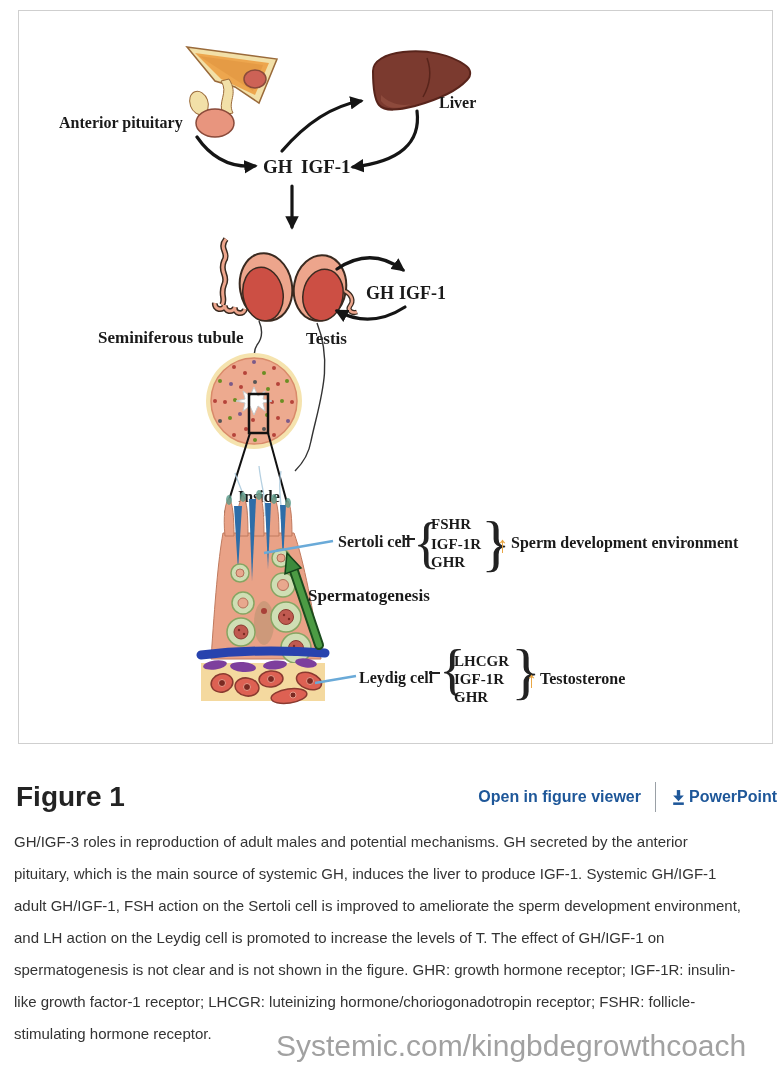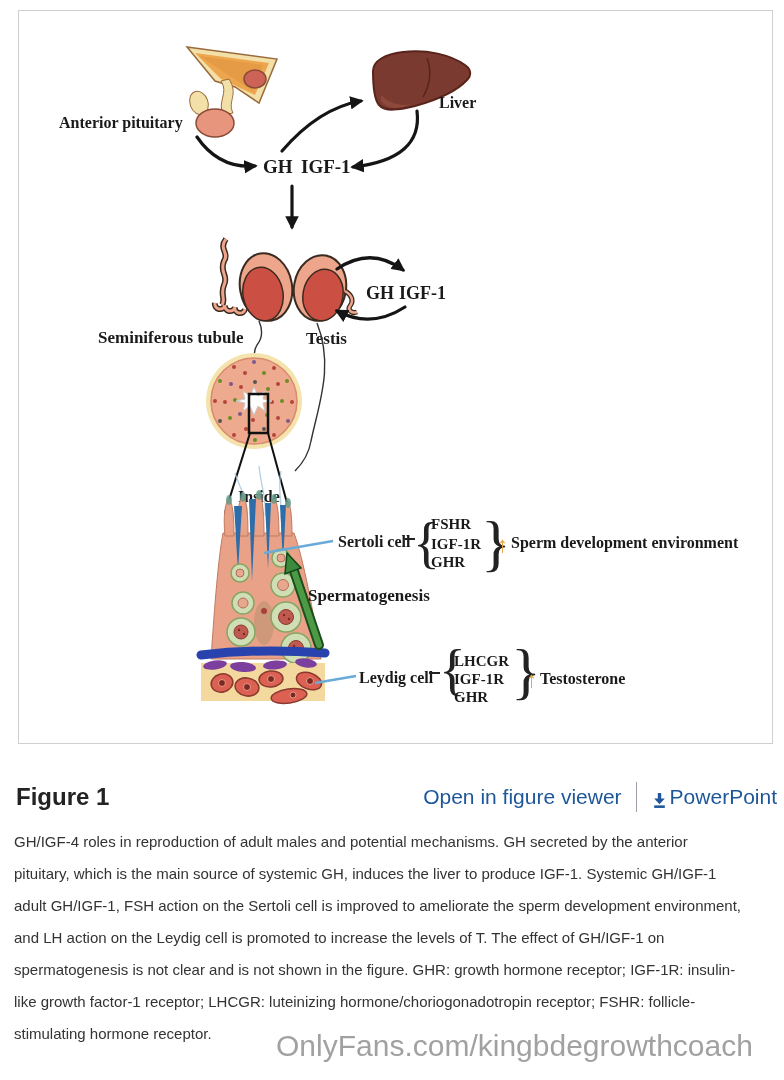--- a/index.html
+++ b/index.html
@@ -6,23 +6,23 @@
   body{width:784px;height:1080px;background:#fff;position:relative;overflow:hidden;
        font-family:"Liberation Sans",sans-serif;}
   .figure-panel{position:absolute;left:18px;top:10px;width:753px;height:732px;
        border:1px solid #cfcfcf;background:#fff;box-sizing:content-box;}
   .figure-panel svg{display:block;}
   .diagram-label{font-family:"Liberation Serif","DejaVu Serif",serif;fill:#1a1a1a;font-weight:600;}
   .diagram-label.bold{font-weight:700;}
   .brace{font-family:"Liberation Serif","DejaVu Serif",serif;fill:#222;font-weight:400;}
   .fig-header{position:absolute;top:779px;left:16px;right:7px;height:36px;
        display:flex;align-items:center;justify-content:space-between;}
-  .fig-title{font-size:24px;font-weight:700;color:#232323;margin:0;}
+  .fig-title{font-size:28px;font-weight:700;color:#232323;margin:0;}
   .fig-links{display:flex;align-items:center;}
-  .link{color:#1e5799;font-size:21px;font-weight:400;cursor:pointer;white-space:nowrap;}
+  .link{color:#1e5799;font-size:16px;font-weight:700;cursor:pointer;white-space:nowrap;}
   .link-divider{width:1px;height:30px;background:#9aa0a6;margin:0 14px;}
   .pp-link{display:flex;align-items:flex-end;}
   .pp-link svg{margin-right:2px;}
   .caption{position:absolute;left:14px;top:826px;width:762px;color:#333;}
   .caption .cap-line{font-size:15px;line-height:32px;height:32px;white-space:nowrap;}
   .watermark{position:absolute;left:276px;top:1029px;font-size:30px;color:#8a8a8a;
        opacity:.8;white-space:nowrap;z-index:10;letter-spacing:0px;}
 </style>
 </head>
 <body>
@@ -277,22 +277,22 @@
         <rect x="6.4" y="1" width="3.2" height="5.5" fill="#1e5799"></rect>
         <polygon points="3,6 13,6 8,11.5" fill="#1e5799"></polygon>
         <rect x="3" y="12.6" width="10" height="2.4" fill="#1e5799"></rect>
       </svg>
       <span>PowerPoint</span>
     </span>
   </div>
 </div>
 
 <div class="caption">
-  <div class="cap-line">GH/IGF-4 roles in reproduction of adult males and potential mechanisms. GH secreted by the anterior</div>
+  <div class="cap-line">GH/IGF-3 roles in reproduction of adult males and potential mechanisms. GH secreted by the anterior</div>
   <div class="cap-line">pituitary, which is the main source of systemic GH, induces the liver to produce IGF-1. Systemic GH/IGF-1</div>
   <div class="cap-line">adult GH/IGF-1, FSH action on the Sertoli cell is improved to ameliorate the sperm development environment,</div>
   <div class="cap-line">and LH action on the Leydig cell is promoted to increase the levels of T. The effect of GH/IGF-1 on</div>
   <div class="cap-line">spermatogenesis is not clear and is not shown in the figure. GHR: growth hormone receptor; IGF-1R: insulin-</div>
   <div class="cap-line">like growth factor-1 receptor; LHCGR: luteinizing hormone/choriogonadotropin receptor; FSHR: follicle-</div>
   <div class="cap-line">stimulating hormone receptor.</div>
 </div>
 
-<div class="watermark">OnlyFans.com/kingbdegrowthcoach</div>
+<div class="watermark">Systemic.com/kingbdegrowthcoach</div>
 
 </body></html>

